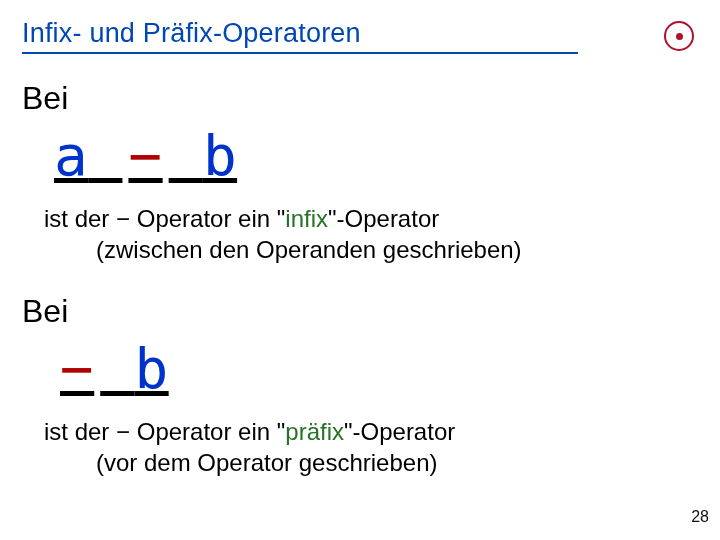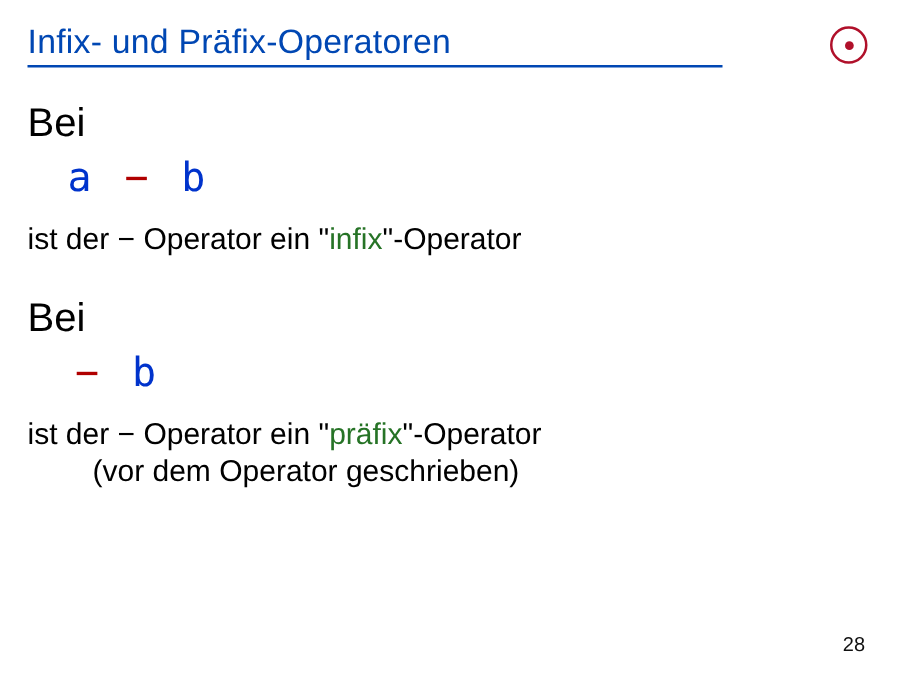--- a/index.html
+++ b/index.html
@@ -5,28 +5,28 @@
   * { margin: 0; padding: 0; box-sizing: border-box; }
   html, body { width: 720px; height: 540px; font-family: "Trebuchet MS", "Lucida Sans", Verdana, sans-serif; background: #fff; color: #000; }
   .slide { position: relative; width: 720px; height: 540px; padding: 18px 26px 18px 22px; }
   .title-row { display: flex; align-items: center; justify-content: space-between; }
   .title { font-size: 27px; color: #0047b3; font-weight: 400; letter-spacing: .2px; }
   .title-underline { height: 0; border-bottom: 2px solid #0047b3; margin-top: 3px; width: 556px; }
   .logo { width: 30px; height: 30px; border: 2px solid #b0102a; border-radius: 50%; display: flex; align-items: center; justify-content: center; color: #b0102a; font-weight: 600; font-size: 13px; }
   .logo-inner { width: 7px; height: 7px; background: #b0102a; border-radius: 50%; }
   .body { margin-top: 26px; }
   .lead { font-size: 32px; margin-bottom: 6px; margin-left: 0; }
-  .expr { font-family: "Trebuchet MS", Consolas, monospace; font-size: 32px; letter-spacing: .5px; margin-left: 32px; margin-bottom: 12px; }
+  .expr { font-family: "Trebuchet MS", Consolas, monospace; font-size: 56px; letter-spacing: .5px; margin-left: 32px; margin-bottom: 12px; text-decoration: underline; }
   .tok-operand { color: #0033cc; }
   .tok-op { color: #b00000; padding: 0 6px; }
-  .desc { font-size: 24px; margin-top: 16px; line-height: 1.28; }
+  .desc { font-size: 24px; margin-left: 22px; margin-top: 16px; line-height: 1.28; }
   .desc-sub { display: block; margin-left: 52px; }
   .kw { color: #267326; }
   .gap { height: 28px; }
-  .pagenum { position: absolute; right: 28px; bottom: 14px; font-size: 16px; color: #111; }
+  .pagenum { position: absolute; right: 11px; bottom: 14px; font-size: 16px; color: #111; }
 </style>
 </head>
 <body>
 
 <div class="slide">
 
   <div class="title-row">
     <div>
       <div class="title">Infix- und Präfix-Operatoren</div>
       <div class="title-underline"></div>
@@ -39,20 +39,21 @@
   <div class="body">
 
     <div class="lead">Bei</div>
     <div class="expr">
       <span class="tok-operand">a</span>
       <span class="tok-op">−</span>
       <span class="tok-operand">b</span>
     </div>
     <div class="desc">
       <span>ist der − Operator ein "</span><span class="kw">infix</span><span>"-Operator</span>
+      <span class="desc-sub">(zwischen den Operanden geschrieben)</span>
     </div>
 
     <div class="gap"></div>
 
     <div class="lead">Bei</div>
     <div class="expr">
       <span class="tok-op">−</span>
       <span class="tok-operand">b</span>
     </div>
     <div class="desc">

